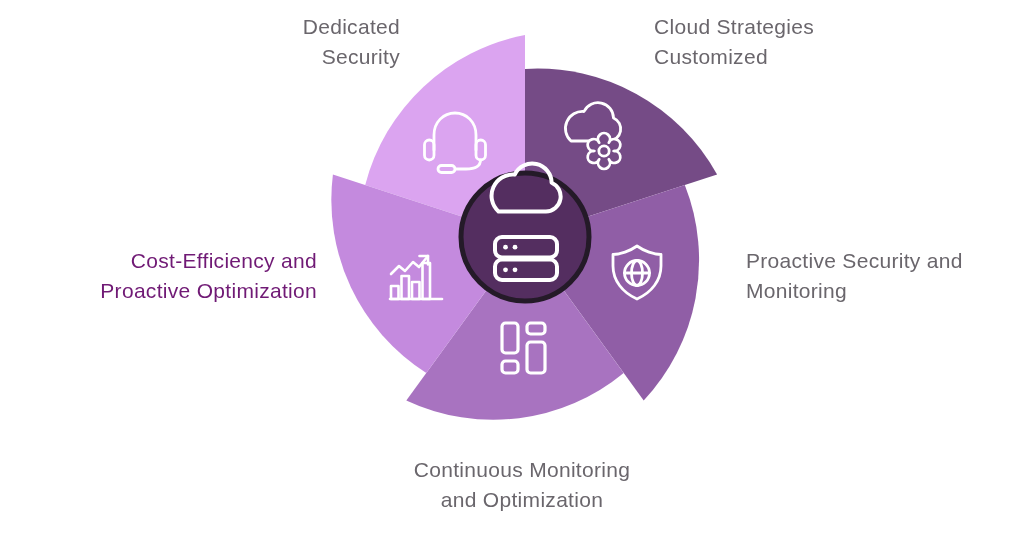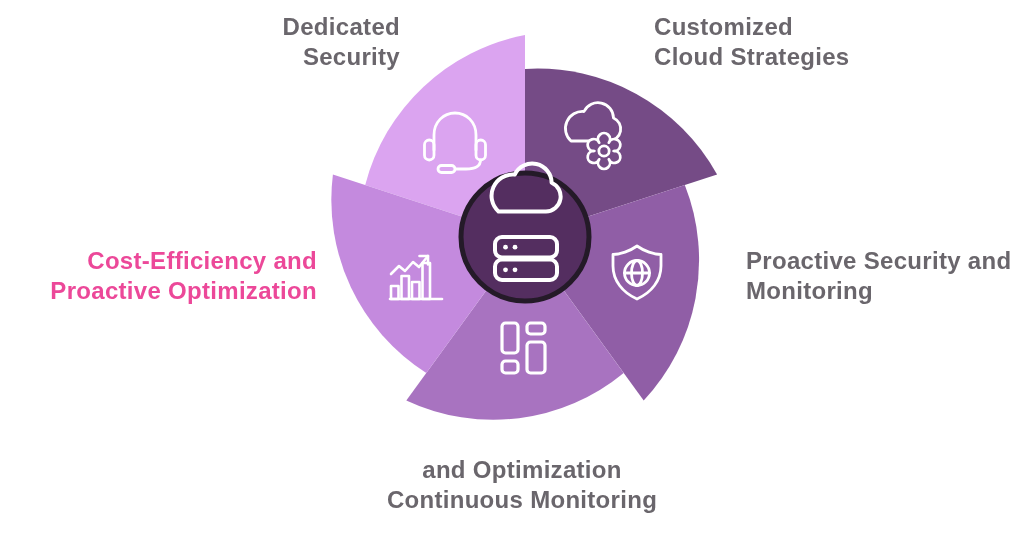--- a/index.html
+++ b/index.html
@@ -1,20 +1,20 @@
 <!DOCTYPE html>
 <html><head>
 <meta charset="utf-8">
 <style>
   html,body{margin:0;padding:0;background:#fff;}
   #stage{position:relative;width:1024px;height:540px;background:#fff;overflow:hidden;
          font-family:"Liberation Sans",sans-serif;}
   #diagram-svg{position:absolute;left:0;top:0;}
   .stroke-icon{fill:none;stroke:#ffffff;stroke-linecap:round;stroke-linejoin:round;}
-  .lbl{position:absolute;font-weight:700;font-size:24px;line-height:30px;color:#6a666c;
+  .lbl{position:absolute;font-weight:400;font-size:21px;line-height:30px;color:#6a666c;
        letter-spacing:.3px;white-space:nowrap;}
   .lbl span{display:block;}
   #lbl-support{right:624px;top:12px;text-align:right;}
   #lbl-strategies{left:654px;top:12px;text-align:left;}
   #lbl-cost{right:707px;top:246px;text-align:right;}
   #lbl-security{left:737px;top:246px;text-align:left;margin-left:9px;}
   #lbl-monitoring{left:322px;width:400px;top:455px;text-align:center;}
 </style>
 </head>
 <body>
@@ -83,28 +83,28 @@
         <circle fill="#ffffff" cx="-10" cy="32.8" r="2.4"></circle>
       </g>
     </g>
   </svg>
 
   <div class="lbl" id="lbl-support" style="color: rgb(106, 102, 108);">
     <span>Dedicated</span>
     <span>Security</span>
   </div>
   <div class="lbl" id="lbl-strategies" style="color: rgb(106, 102, 108);">
+    <span>Cloud Strategies</span>
     <span>Customized</span>
-    <span>Cloud Strategies</span>
   </div>
   <div class="lbl" id="lbl-security" style="color: rgb(106, 102, 108);">
     <span>Proactive Security and</span>
     <span>Monitoring</span>
   </div>
   <div class="lbl" id="lbl-monitoring" style="color: rgb(106, 102, 108);">
+    <span>Continuous Monitoring</span>
     <span>and Optimization</span>
-    <span>Continuous Monitoring</span>
   </div>
-  <div class="lbl" id="lbl-cost" style="color: #ec4899;">
+  <div class="lbl" id="lbl-cost" style="color: #701a75;">
     <span>Cost-Efficiency and</span>
     <span>Proactive Optimization</span>
   </div>
 </div>
 
 </body></html>

